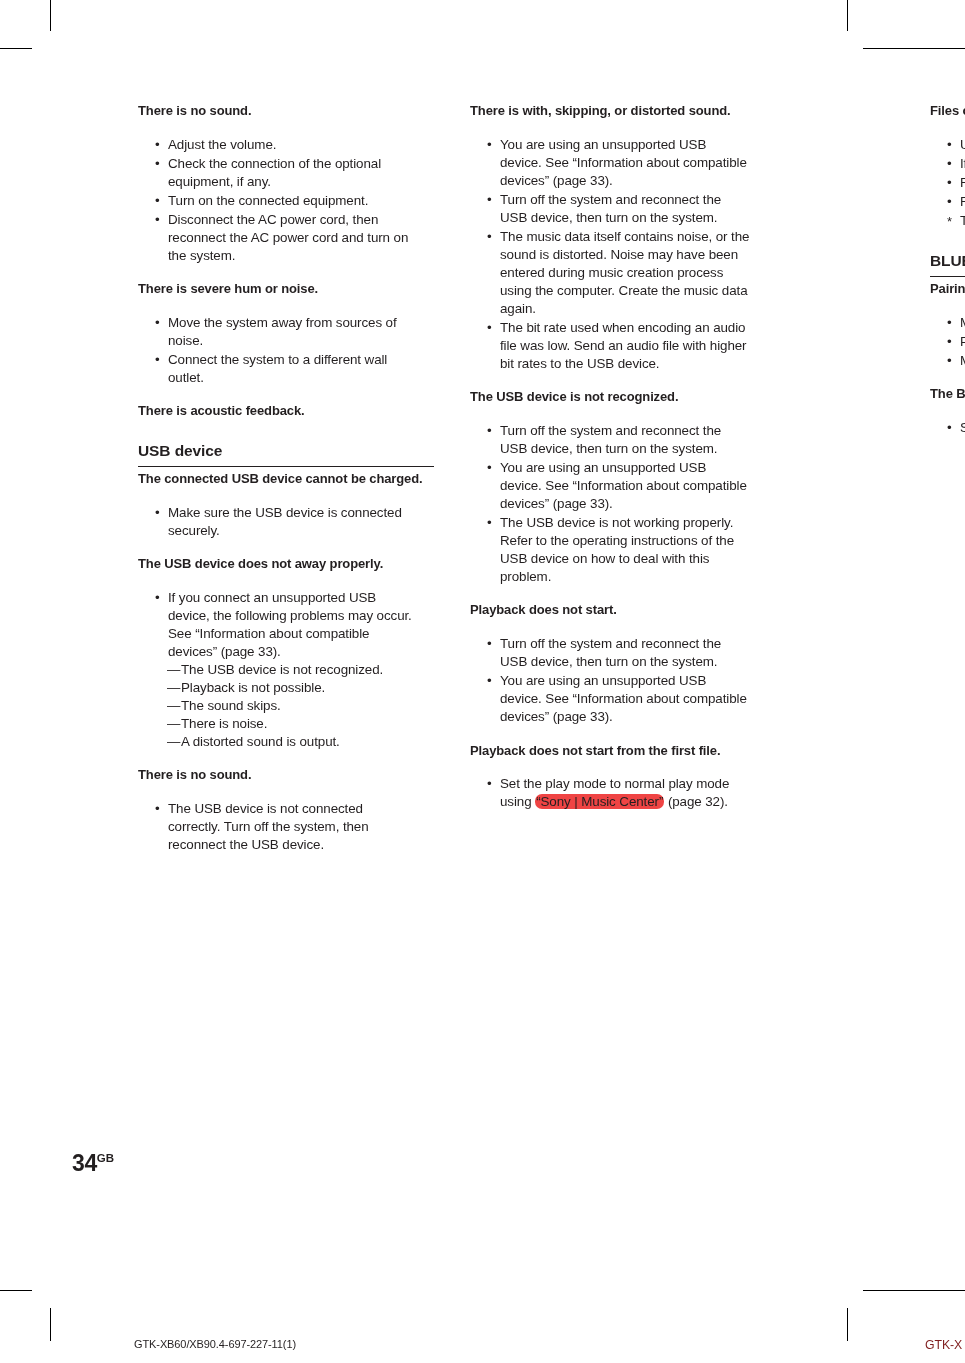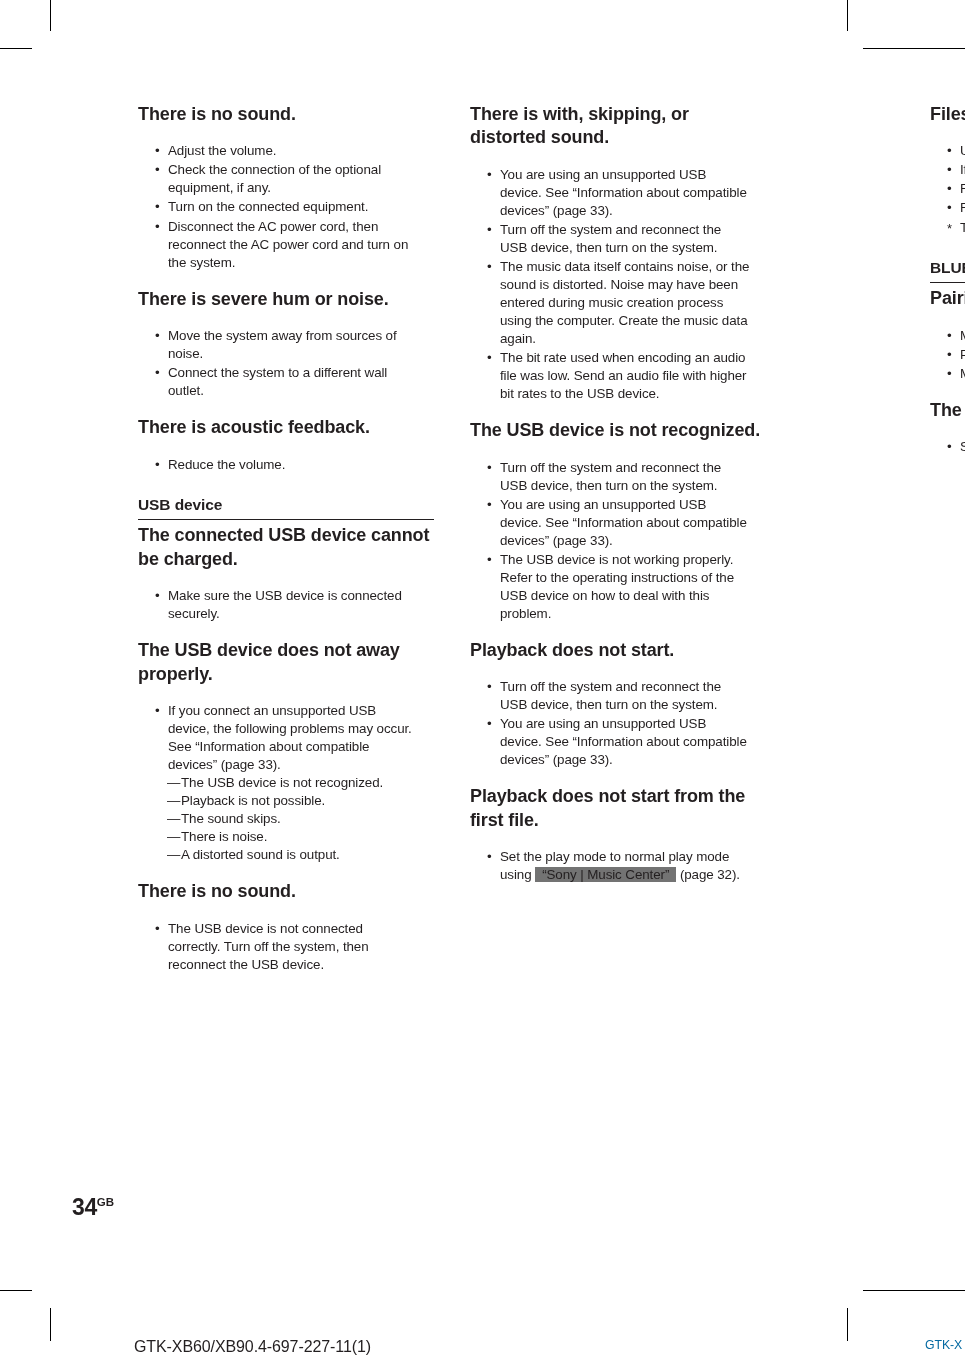--- a/index.html
+++ b/index.html
@@ -54,21 +54,21 @@
     font-weight: bold;
     letter-spacing: -0.1px;
     margin: 0 0 4px 0;
     padding-bottom: 5px;
     border-bottom: 1.4px solid #231f20;
     line-height: 1.22;
   }
   .sec-head.spaced { margin-top: 22px; }
 
   .q-head {
-    font-size: 18px;
+    font-size: 13px;
     font-weight: bold;
     line-height: 1.30;
     margin: 0 0 4px 0;
     letter-spacing: -0.12px;
   }
   .q-head.gap { margin-top: 1px; }
 
   ul.bullets {
     list-style: none;
     margin: 16px;
@@ -107,57 +107,58 @@
     letter-spacing: -0.1px;
   }
   .subitems > li::before {
     content: "\2014";
     position: absolute;
     left: -1px;
     top: 0;
   }
 
   .hl {
-    background: #737373;
-    padding: 0 7px;
+    background: #ef4444;
+    padding: 0 1px;
+    border-radius: 7px;
   }
 
   
   .folio {
     position: absolute;
     left: 72px;
-    top: 1196px;
+    top: 1152px;
     font-size: 23px;
     font-weight: bold;
     letter-spacing: -0.4px;
     line-height: 1;
   }
   .folio .sup {
     font-size: 11.5px;
     font-weight: bold;
     vertical-align: super;
     letter-spacing: 0;
   }
 
   .footer-left {
     position: absolute;
     left: 134px;
     top: 1338px;
-    font-size: 16px;
+    font-size: 11px;
     letter-spacing: -0.1px;
     color: #231f20;
     white-space: nowrap;
   }
   .footer-right {
     position: absolute;
     left: 925px;
     top: 1338px;
     font-size: 12.3px;
     letter-spacing: -0.1px;
-    color: #0369a1;
+    color: #7f1d1d;
     white-space: nowrap;
   }
 </style>
 </head>
 <body>
 
 <div class="crop crop-v cm-tl-v"></div>
 <div class="crop crop-h cm-tl-h"></div>
 <div class="crop crop-v cm-tr-v"></div>
 <div class="crop crop-h cm-tr-h"></div>
@@ -183,23 +184,20 @@
     <div>
       <div class="q-head gap">There is severe hum or noise.</div>
       <ul class="bullets">
         <li>Move the system away from sources of noise.</li>
         <li>Connect the system to a different wall outlet.</li>
       </ul>
     </div>
 
     <div>
       <div class="q-head gap">There is acoustic feedback.</div>
-      <ul class="bullets">
-        <li>Reduce the volume.</li>
-      </ul>
     </div>
 
     <div class="sec-head spaced">USB device</div>
 
     <div>
       <div class="q-head gap">The connected USB device cannot be charged.</div>
       <ul class="bullets">
         <li>Make sure the USB device is connected securely.</li>
       </ul>
     </div>

